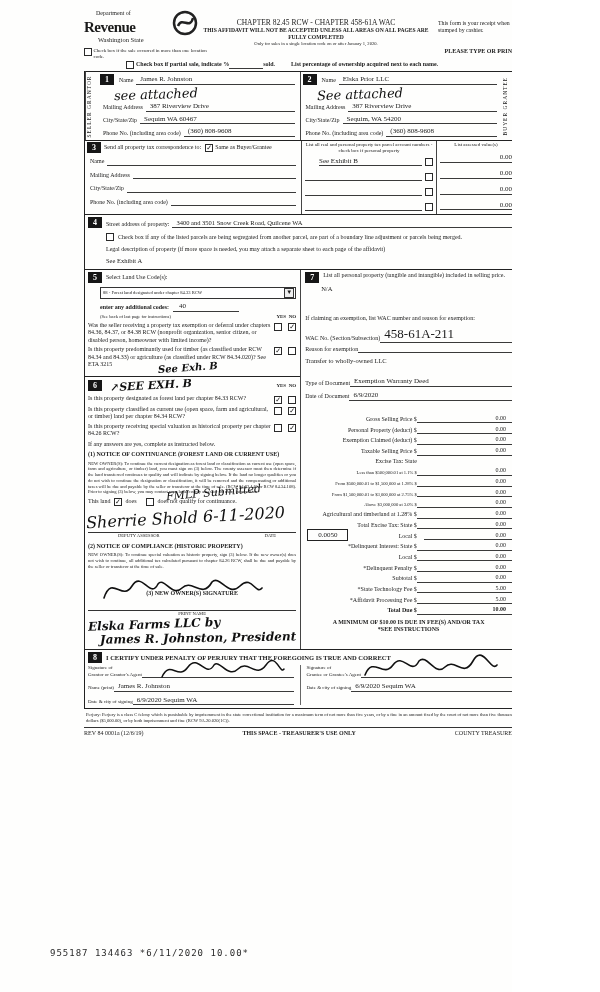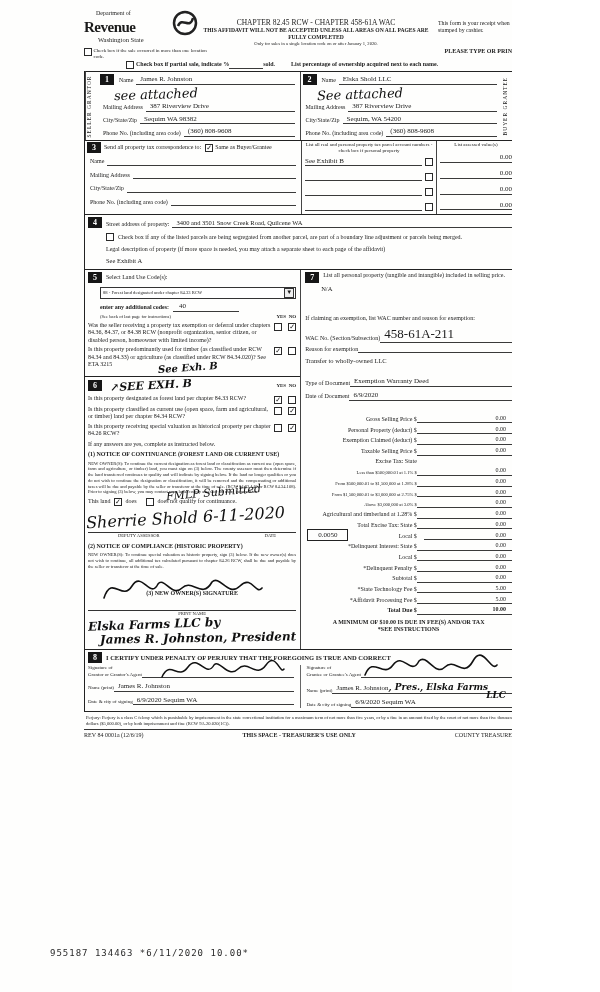--- a/index.html
+++ b/index.html
@@ -95,36 +95,36 @@
             <span class="fval">James R. Johnston</span>
           </div>
         </div>
         <div class="hand" style="font-size:13px;margin:0 0 -2px 14px;transform:rotate(-2deg);">see attached</div>
         <div class="fieldrow">
               <span class="flabel">Mailing Address</span>
           <span class="fval">387 Riverview Drive</span>
             </div>
         <div class="fieldrow">
               <span class="flabel">City/State/Zip</span>
-          <span class="fval">Sequim WA 98382</span>
+          <span class="fval">Sequim WA 60467</span>
             </div>
         <div class="fieldrow">
               <span class="flabel">Phone No. (including area code)</span>
           <span class="fval">(360) 808-9608</span>
             </div>
       </div>
     </div>
 
     <div class="grow row sig">
       <div class="grow" style="padding:1px 2px 3px 2px;">
         <div class="row">
               <div class="secbox" style="margin:1px 2px 0 0;">2</div>
           <div class="grow fieldrow" style="margin-top:2px;">
             <span class="flabel">Name</span>
-            <span class="fval">Elska Shold LLC</span>
+            <span class="fval">Elska Prior LLC</span>
           </div>
         </div>
         <div class="hand" style="font-size:13px;margin:0 0 -2px 14px;transform:rotate(-2deg);">See attached</div>
         <div class="fieldrow">
               <span class="flabel">Mailing Address</span>
           <span class="fval">387 Riverview Drive</span>
             </div>
         <div class="fieldrow">
               <span class="flabel">City/State/Zip</span>
           <span class="fval">Sequim, WA  54200</span>
@@ -161,21 +161,21 @@
             <span class="fval"></span>
           </div>
       <div class="fieldrow" style="margin-top:6px;">
             <span class="flabel">Phone No. (including area code)</span>
             <span class="fval"></span>
           </div>
     </div>
     <div style="flex:0 0 128px;padding:1px 3px 3px 3px;border-right:1px solid #444;">
       <div class="small c">List all real and personal property tax parcel account numbers - check box if personal property</div>
       <div class="fieldrow" style="margin:2px 0 0 0;">
-            <span class="fval" style="padding-left:0;">See Exhibit B</span>
+            <span class="fval" style="padding-left:0;margin-left:14px;">See Exhibit B</span>
             <span class="cb" style="margin-left:3px;"><span></span></span>
           </div>
       <div class="fieldrow" style="margin:7px 0 0 0;">
             <span class="fval"></span>
             <span class="cb" style="margin-left:3px;"><span></span></span>
           </div>
       <div class="fieldrow" style="margin:7px 0 0 0;">
             <span class="fval"></span>
             <span class="cb" style="margin-left:3px;"><span></span></span>
           </div>
@@ -451,25 +451,20 @@
       </div>
 
       <div class="grow sig" style="padding-left:6px;">
         <svg class="scrawl" width="140" height="30" viewBox="0 0 140 30" style="position:absolute;left:60px;top:-12px;">
           <path d="M4,22 C12,2 22,26 32,12 S50,24 58,8 C66,0 74,24 84,14 S102,26 112,8 S130,20 136,12" fill="none" stroke="#111" stroke-width="1.6" stroke-linecap="round"></path>
         </svg>
         <div class="row" style="align-items:flex-end;">
           <span class="small"><span>Signature of</span><br><span>Grantee or Grantee's Agent</span></span>
           <span class="fval"></span>
         </div>
-        <div class="row" style="align-items:flex-end;margin-top:4px;position:relative;">
-          <span class="small">Name (print)</span>
-          <span class="fval"><span>James R. Johnston</span><span class="hand b" style="font-size:9px;">, Pres., Elska Farms</span></span>
-          <span class="hand b" style="position:absolute;right:6px;bottom:-7px;font-size:9px;">LLC</span>
-        </div>
         <div class="row" style="align-items:flex-end;margin-top:4px;">
           <span class="small">Date &amp; city of signing</span>
           <span class="fval">6/9/2020 Sequim WA</span>
         </div>
       </div>
     </div>
   </div>
 
   <div class="tiny para" style="margin-top:3px;padding:0 2px;">Perjury: Perjury is a class C felony which is punishable by imprisonment in the state correctional institution for a maximum term of not more than five years, or by a fine in an amount fixed by the court of not more than five thousand dollars ($5,000.00), or by both imprisonment and fine (RCW 9A.20.020(1C)).</div>
 

